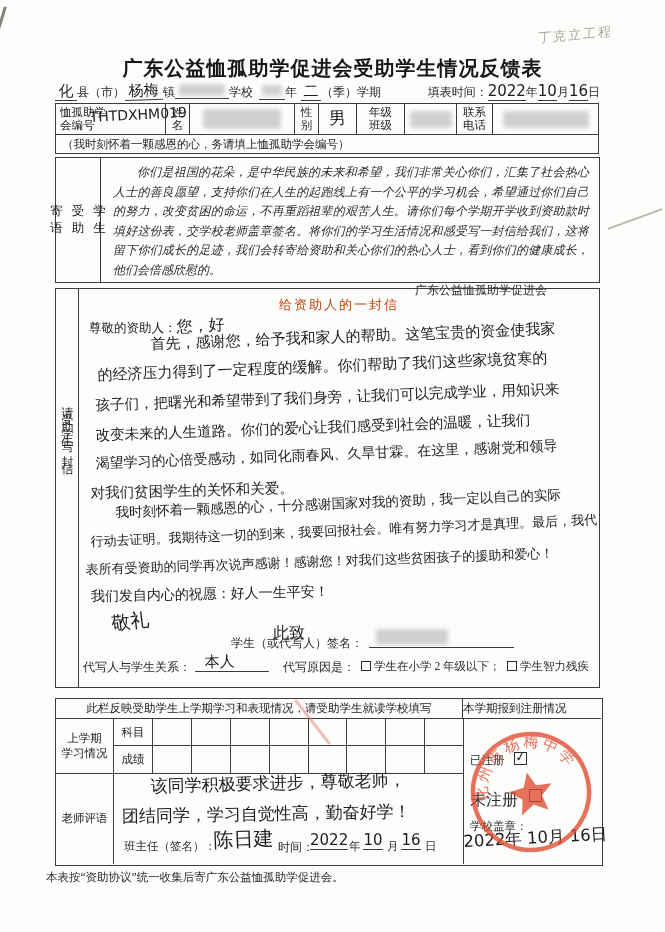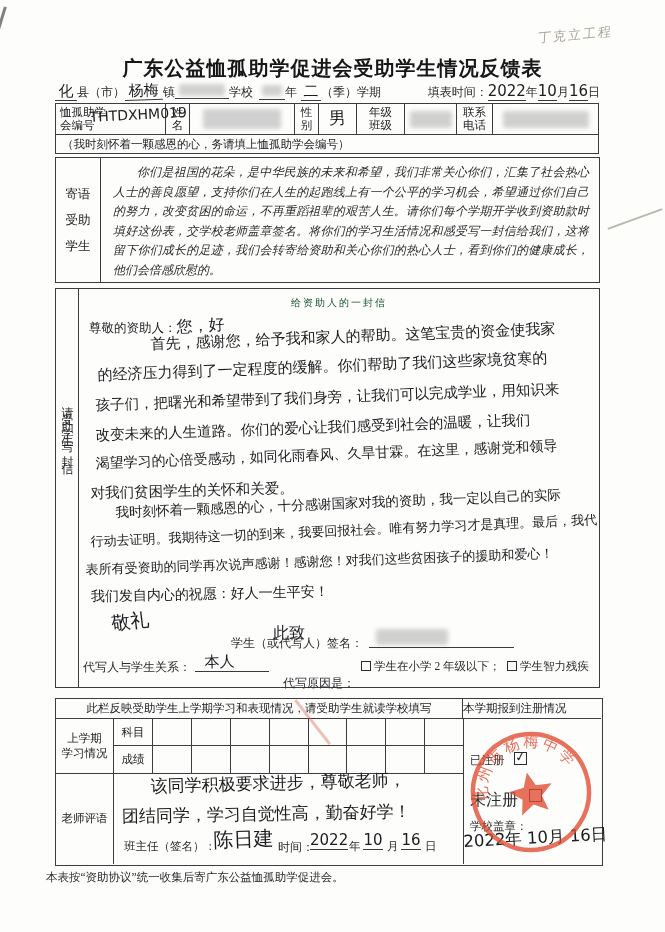--- a/index.html
+++ b/index.html
@@ -26,32 +26,32 @@
   .hsp{flex:1 1 auto;}
   
   table.info{position:absolute;left:55px;top:103px;width:543px;border-collapse:collapse;table-layout:fixed;}
   table.info td{border:1.3px solid #3c3c40;font-size:11.5px;line-height:13px;text-align:center;
                 padding:2px 1px;vertical-align:middle;position:relative;}
   table.info td.note-cell{text-align:left;font-size:11.5px;padding:2px 6px;height:14px;}
   .idhand{position:absolute;left:34px;top:7px;font-size:14px;transform:rotate(-3deg);z-index:2;}
   .male{font-size:17px;transform:rotate(-2deg);display:inline-block;}
   
   .msg{left:55px;top:157px;width:545px;height:126px;display:flex;}
-  .msg-side{width:44px;border-right:1.3px solid #3c3c40;display:flex;flex-direction:column;
+  .msg-side{width:44px;border-right:1.3px solid #3c3c40;display:flex;flex-direction:row;
             justify-content:center;align-items:center;gap:9px;font-size:12.5px;}
   .msg-body{flex:1;padding:5px 10px 3px 12px;font-size:12px;line-height:19.5px;}
   .msg-body p{margin:0;text-indent:2em;text-align:justify;font-style:italic;}
   .msg-sign{text-align:right;padding-right:42px;margin-top:1px;}
   
   .letter{left:55px;top:288px;width:545px;height:400px;display:flex;}
   .letter-side{width:22px;border-right:1.3px solid #3c3c40;display:flex;justify-content:center;}
   .vtext{writing-mode:vertical-rl;text-orientation:upright;font-size:12px;letter-spacing:7px;
          margin-top:108px;}
   .letter-main{position:relative;flex:1;}
-  .ltitle{left:0;top:7px;width:100%;text-align:center;font-size:10px;letter-spacing:2px;color:#14532d;}
+  .ltitle{left:0;top:7px;width:100%;text-align:center;font-size:13px;letter-spacing:2px;color:#c2410c;}
   .lline{position:absolute;}
   
   .school{left:55px;top:698px;width:548px;height:168px;}
   .sb{position:absolute;box-sizing:border-box;font-size:11.5px;}
   .brd-r{border-right:1.3px solid #3c3c40;}
   .brd-b{border-bottom:1.3px solid #3c3c40;}
   .cells{display:flex;}
   .cells > div{flex:1;border-right:1.3px solid #3c3c40;box-sizing:border-box;}
   .cells > div:last-child{border-right:none;}
   .stamp{left:466px;top:726px;width:130px;height:132px;pointer-events:none;}
@@ -149,20 +149,21 @@
     </table>
 
   <div class="abs box msg">
     <div class="msg-side">
       <div>寄语</div>
       <div>受助</div>
       <div>学生</div>
     </div>
     <div class="msg-body print">
       <p>你们是祖国的花朵，是中华民族的未来和希望，我们非常关心你们，汇集了社会热心人士的善良愿望，支持你们在人生的起跑线上有一个公平的学习机会，希望通过你们自己的努力，改变贫困的命运，不再重蹈祖辈的艰苦人生。请你们每个学期开学收到资助款时填好这份表，交学校老师盖章签名。将你们的学习生活情况和感受写一封信给我们，这将留下你们成长的足迹，我们会转寄给资助和关心你们的热心人士，看到你们的健康成长，他们会倍感欣慰的。</p>
+      <div class="msg-sign">广东公益恤孤助学促进会</div>
     </div>
   </div>
 
   <div class="abs box letter">
     <div class="letter-side">
       <div class="vtext">请受助学生写一封信</div>
     </div>
     <div class="letter-main">
       <div class="abs ltitle">给资助人的一封信</div>
       <div class="abs" style="left:10px;top:28px;font-size:12.5px;">
@@ -179,21 +180,21 @@
       <div class="lline hand" style="left:7px;top:272px;font-size:13px;transform:rotate(-2deg);">表所有受资助的同学再次说声感谢！感谢您！对我们这些贫困孩子的援助和爱心！</div>
       <div class="lline hand" style="left:12px;top:299px;font-size:14px;transform:rotate(-1.2deg);">我们发自内心的祝愿：好人一生平安！</div>
       <div class="lline hand" style="left:194px;top:309px;font-size:16px;margin-top:25px;">此致</div>
       <div class="lline hand" style="left:34px;top:322px;font-size:19px;transform:rotate(-7deg);">敬礼</div>
       <div class="lline print" style="left:152px;top:346px;font-size:12px;">学生（或代写人）签名：</div>
       <div class="lline redact" style="left:297px;top:340px;width:72px;height:16px;"></div>
       <div class="lline" style="left:290px;top:358px;width:145px;border-bottom:1.2px solid #3a3a3e;"></div>
       <div class="lline print" style="left:4px;top:370px;font-size:12px;">代写人与学生关系：</div>
       <div class="lline hand" style="left:126px;top:364px;font-size:15px;transform:rotate(-2deg);">本人</div>
       <div class="lline" style="left:116px;top:382px;width:74px;border-bottom:1.2px solid #3a3a3e;"></div>
-      <div class="lline print" style="left:204px;top:386px;font-size:12px;">代写原因是：</div>
+      <div class="lline print" style="left:204px;top:370px;font-size:12px;">代写原因是：</div>
       <div class="lline print" style="left:282px;top:370px;font-size:11.5px;"><span class="chk-sm"></span><span>学生在小学 2 年级以下；</span></div>
       <div class="lline print" style="left:428px;top:370px;font-size:11.5px;"><span class="chk-sm"></span><span>学生智力残疾</span></div>
     </div>
   </div>
 
   <div class="abs box school">
     <div class="sb brd-r brd-b" style="left:0;top:0;width:407px;height:20px;text-align:center;line-height:19px;">此栏反映受助学生上学期学习和表现情况，请受助学生就读学校填写</div>
     <div class="sb brd-b" style="left:407px;top:0;width:138px;height:20px;text-align:left;line-height:19px;">本学期报到注册情况</div>
 
     <div class="sb brd-r" style="left:0;top:20px;width:58px;height:54px;display:flex;flex-direction:column;justify-content:center;align-items:center;">

